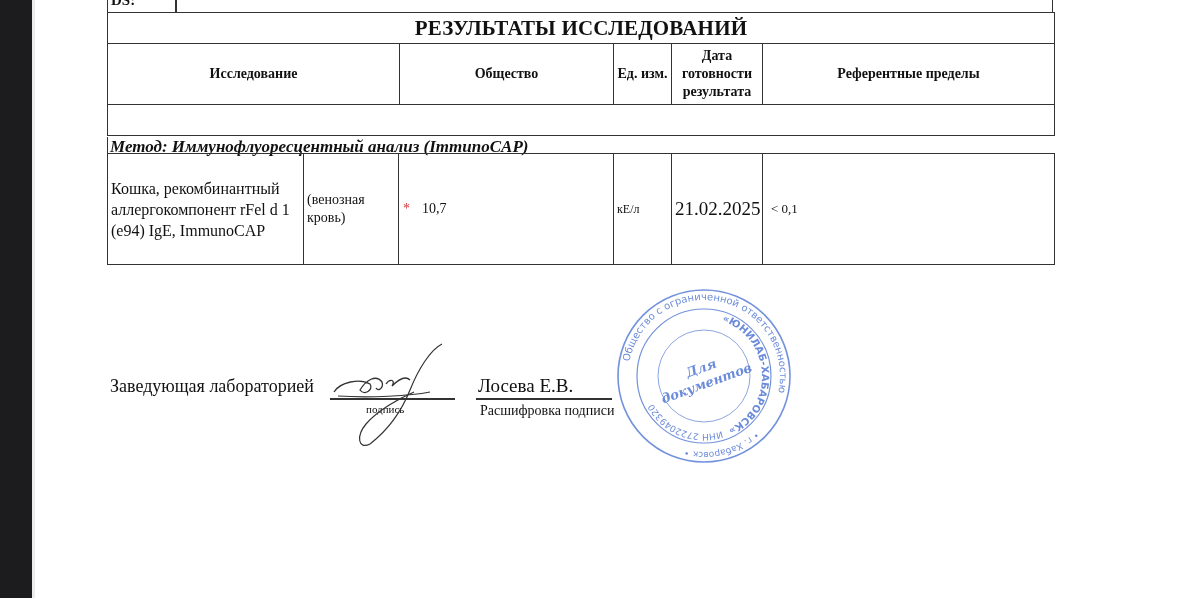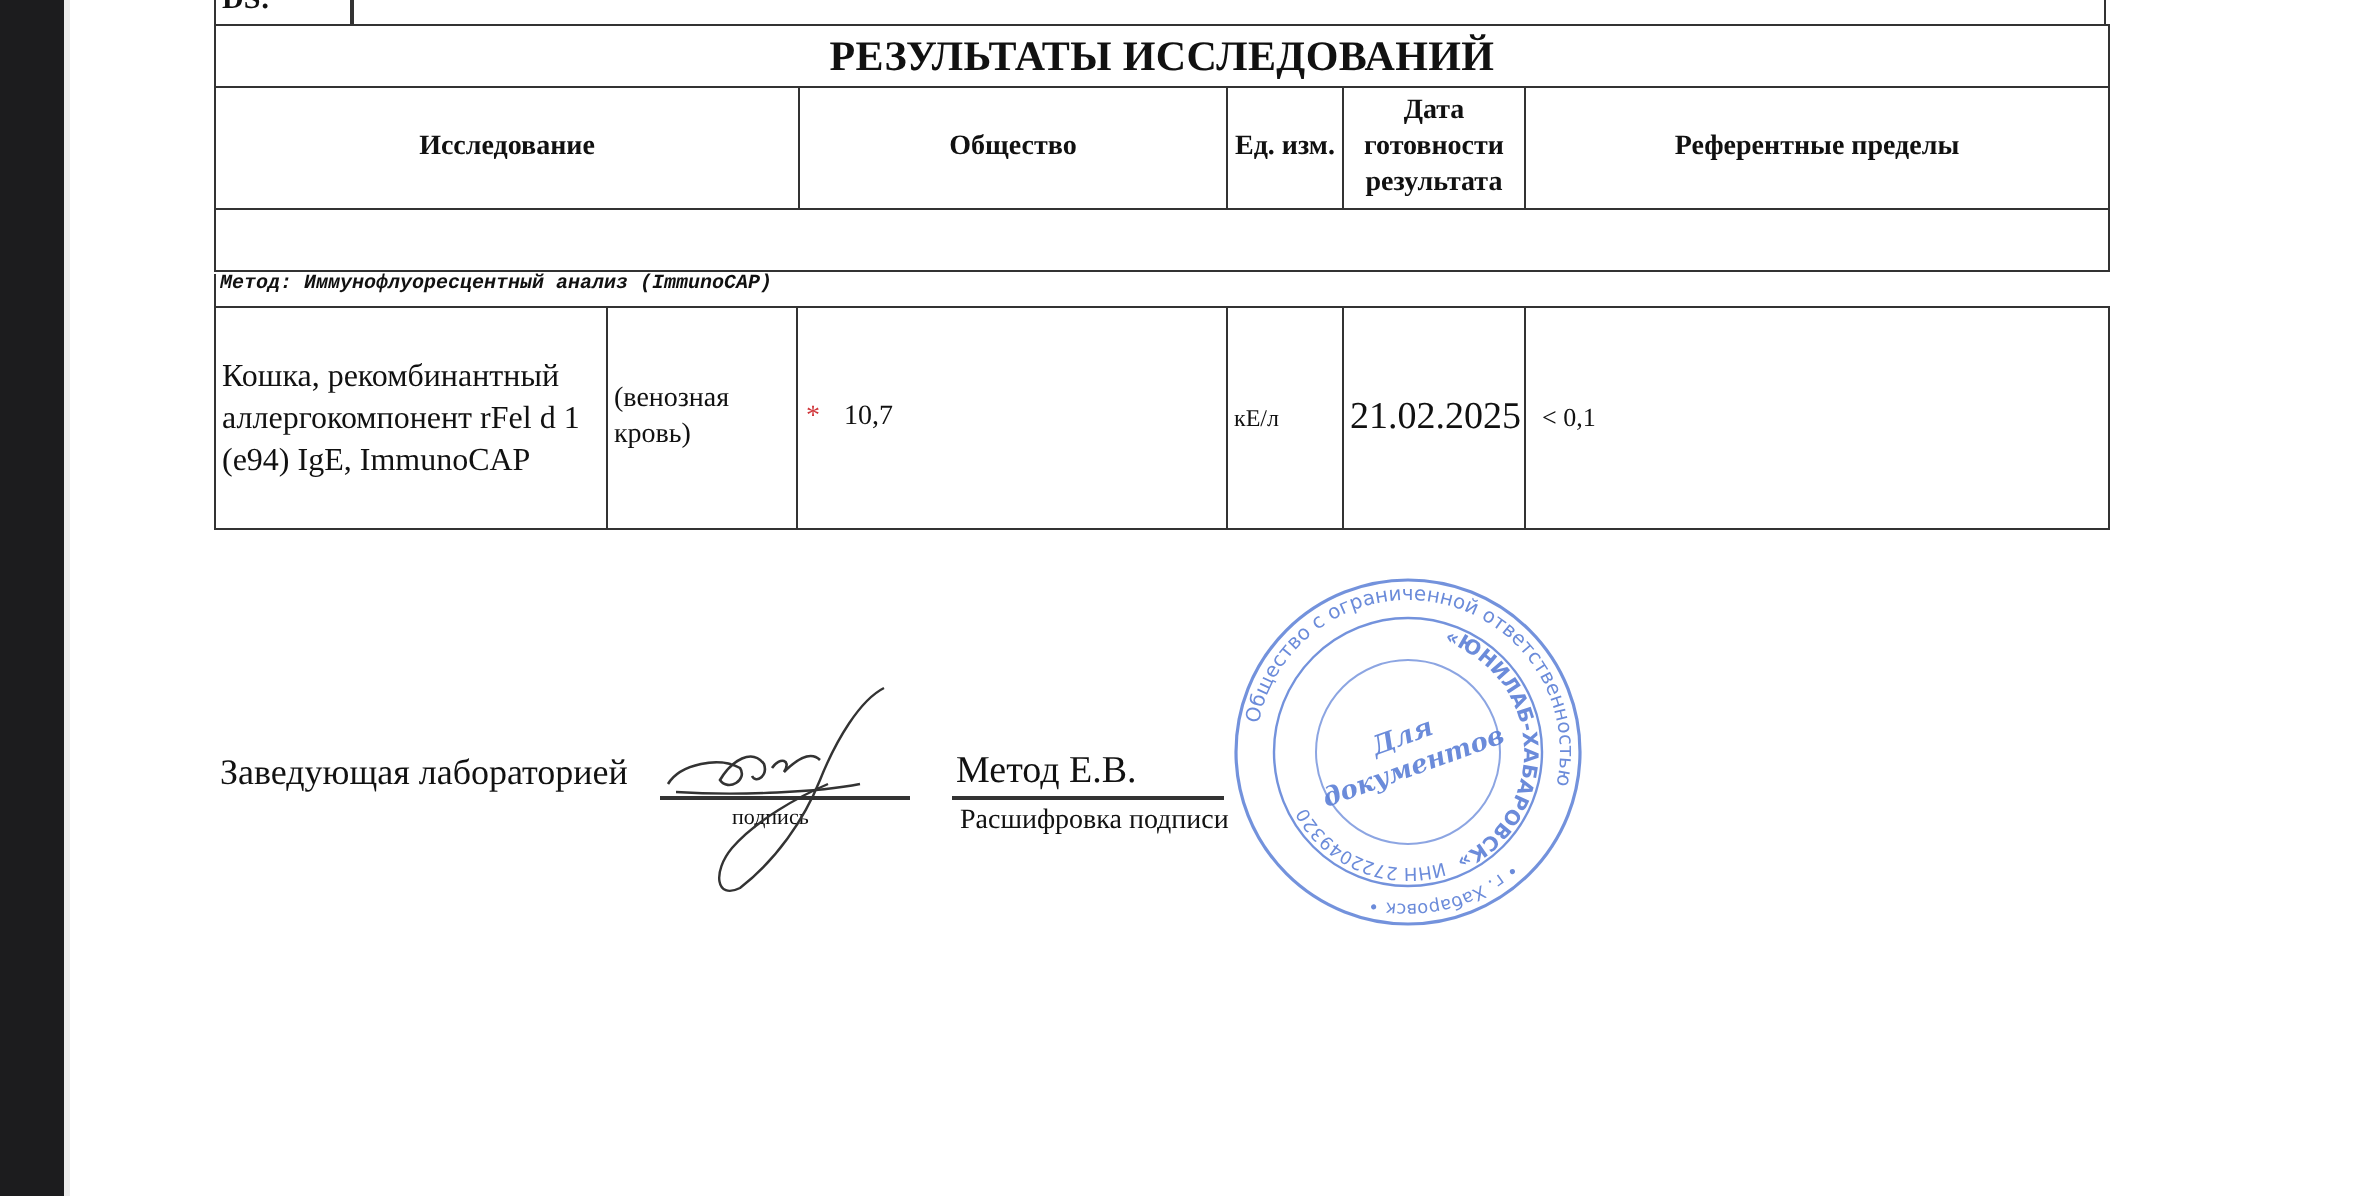--- a/index.html
+++ b/index.html
@@ -16,21 +16,21 @@
   .ds-label { position:absolute; left:3px; top:-2px; font-weight:bold; font-size:15px; }
   .ds-div { position:absolute; left:67px; top:0; width:1.5px; height:100%; background:#333; }
 
   table.res { position:absolute; left:107px; top:12px; width:947px; border-collapse:collapse; table-layout:fixed; }
   table.res td { border:1.5px solid #333; padding:0; vertical-align:middle; }
   .title-cell { height:30px; text-align:center; font-weight:bold; font-size:21px; letter-spacing:0.2px; }
   .head-cell { height:60px; text-align:center; font-weight:bold; font-size:14px; line-height:18px; }
   .blank-cell { height:30px; }
 
   .method-line { position:absolute; left:107px; top:137px; width:947px; height:16px; border-left:1.5px solid #333; border-right:0; box-sizing:border-box; }
-  .method-text { position:absolute; left:2px; top:0; font-style:italic; font-weight:bold; font-size:10px; white-space:nowrap;font-family:Liberation Mono, monospace; }
+  .method-text { position:absolute; left:2px; top:0; font-style:italic; font-weight:bold; font-size:17px; white-space:nowrap; }
 
   table.data { position:absolute; left:107px; top:153px; width:947px; border-collapse:collapse; table-layout:fixed; }
   table.data td { border:1.5px solid #333; vertical-align:middle; height:110px; padding:0 3px; }
   .cell-name { font-size:16px; line-height:21px; }
   .cell-sample { font-size:14px; line-height:18px; }
   .cell-result { font-size:14px; padding-left:4px !important; }
   .star { color:#d0353a; font-size:14px; margin-right:12px; }
   .cell-small { font-size:12px;margin-left:48px; }
   .cell-date { font-size:19px; }
   .cell-ref { font-size:13px; padding-left:8px !important; }
@@ -103,21 +103,21 @@
     <td class="cell-small">кЕ/л</td>
     <td class="cell-date">21.02.2025</td>
     <td class="cell-ref">&lt; 0,1</td>
   </tr>
 </tbody>
   </table>
 
 <span class="sig-label">Заведующая лабораторией</span>
 <div class="sig-line1"></div>
 <span class="sig-caption1">подпись</span>
-<span class="name-text">Метод Е.В.</span>
+<span class="name-text">Лосева Е.В.</span>
 <div class="sig-line2"></div>
 <span class="sig-caption2">Расшифровка подписи</span>
 
 <svg class="signature" viewBox="0 0 130 110">
   <path d="M4,52 C10,42 30,38 40,44 C44,50 34,56 30,50 C36,40 46,34 52,42 C54,48 48,52 46,48 M56,44 C60,38 66,40 62,46 C70,38 76,36 80,40" fill="none" stroke="#333" stroke-width="1.3"></path>
   <path d="M8,56 C40,58 80,56 100,52" fill="none" stroke="#333" stroke-width="1.2"></path>
   <path d="M112,4 C100,10 88,30 80,50 C72,70 58,90 40,104 C28,110 26,96 36,84 C48,70 70,58 84,52" fill="none" stroke="#333" stroke-width="1.2"></path>
 </svg>
 
 <svg class="stamp" viewBox="0 0 176 176">

